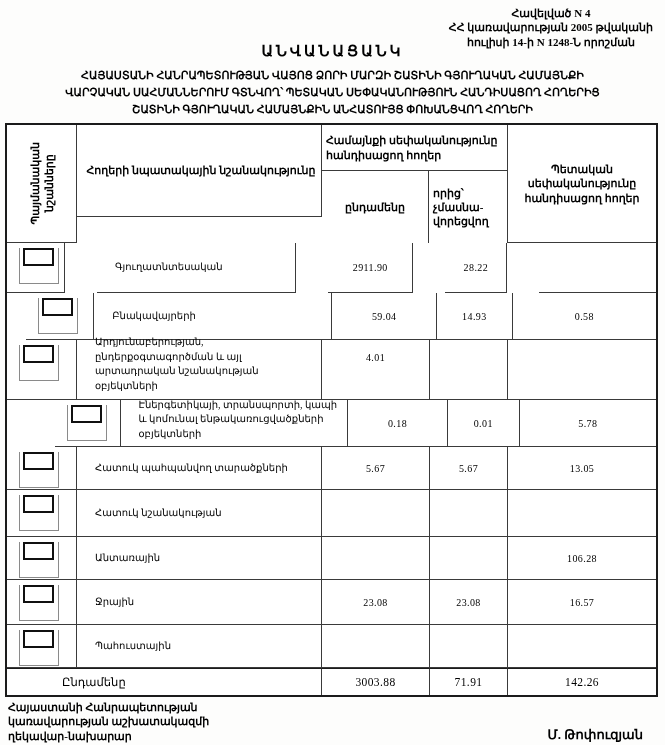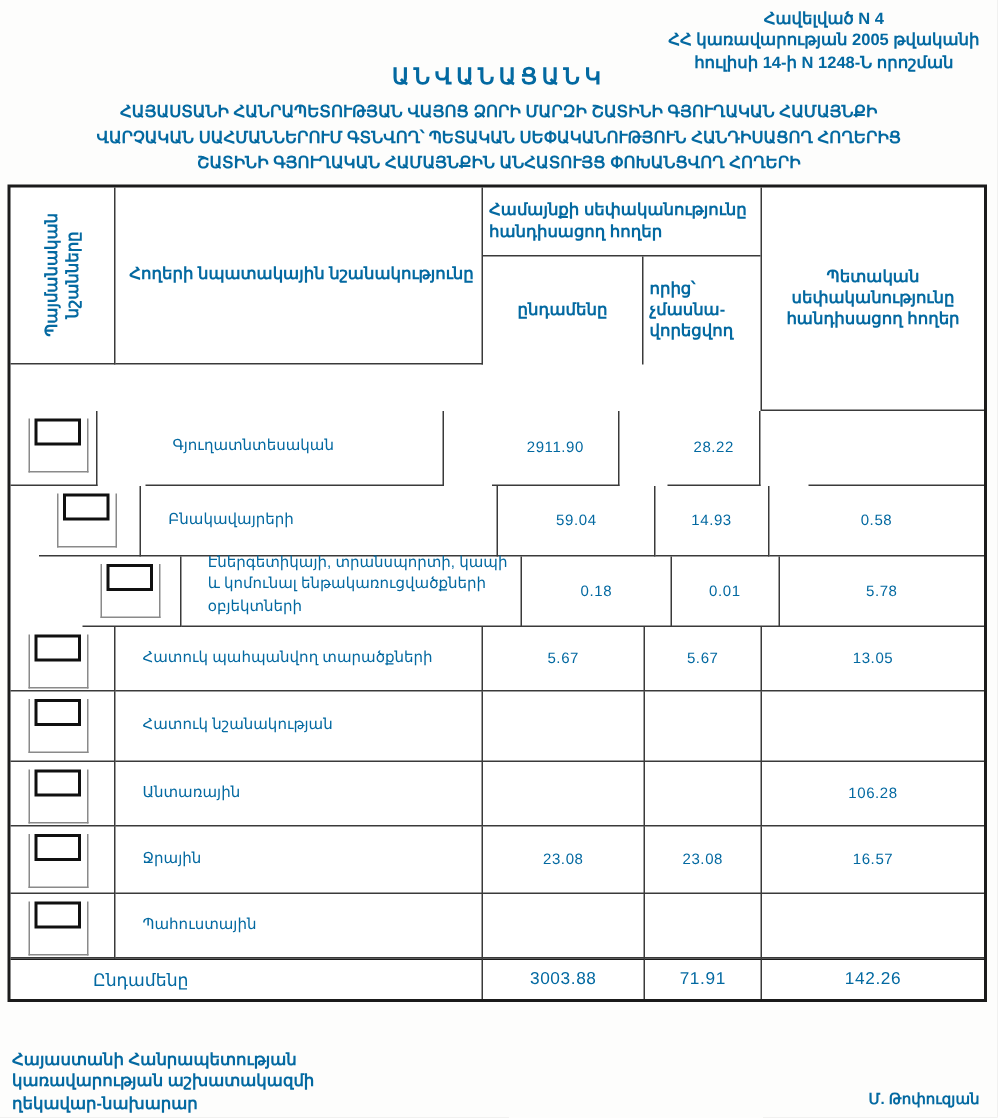--- a/index.html
+++ b/index.html
@@ -1,19 +1,19 @@
 <!DOCTYPE html>
 <html><head>
 <meta charset="utf-8">
 <style>
   * { margin:0; padding:0; box-sizing:border-box; }
   html,body { background:#e8e8e8; }
   .page {
     width:665px; height:745px; position:relative; background:#fdfdfc;
-    font-family:Liberation Sans, sans-serif; color:#0369a1; margin:0 auto;
+    font-family:Liberation Serif, serif; color:#000000; margin:0 auto;
     overflow:hidden;
   }
   
   .appendix {
     position:absolute; top:6px; right:12px; text-align:center;
     font-weight:bold; font-size:11px; line-height:1.3;
   }
   
   .doc-title {
     position:absolute; top:42px; left:0; width:100%; text-align:center;
@@ -69,21 +69,21 @@
   .total-row .c { border-top:1px solid #1b1b1b; border-bottom:none;
     font-size:11.5px; }
   .total-label { width:315px; justify-content:flex-start; text-align:left;
     padding-left:55px; font-size:11px; }
   
   .footer-left {
     position:absolute; left:8px; top:700px; font-weight:bold;
     font-size:11px; line-height:1.3;
   }
   .footer-right {
-    position:absolute; right:12px; top:727px; font-weight:bold; font-size:10px;
+    position:absolute; right:22px; top:727px; font-weight:bold; font-size:13px;
   }
 </style>
 </head>
 <body>
 
 <div class="page">
 
   <div class="appendix">
     <div>Հավելված N 4</div>
     <div>ՀՀ կառավարության 2005 թվականի</div>
@@ -97,29 +97,29 @@
     <div>ՎԱՐՉԱԿԱՆ ՍԱՀՄԱՆՆԵՐՈՒՄ ԳՏՆՎՈՂ՝ ՊԵՏԱԿԱՆ ՍԵՓԱԿԱՆՈՒԹՅՈՒՆ ՀԱՆԴԻՍԱՑՈՂ ՀՈՂԵՐԻՑ</div>
     <div>ՇԱՏԻՆԻ ԳՅՈՒՂԱԿԱՆ ՀԱՄԱՅՆՔԻՆ ԱՆՀԱՏՈՒՅՑ ՓՈԽԱՆՑՎՈՂ ՀՈՂԵՐԻ</div>
   </div>
 
   <div class="tbl">
 
     <div class="trow">
       <div class="c w-sym vert-cell">
         <div class="vert-text">Պայմանական նշանները</div>
       </div>
-      <div class="c w-label hdr" style="height:118px; justify-content:center; text-align:center; padding-left:8px;">Հողերի նպատակային նշանակությունը</div>
+      <div class="c w-label hdr" style="height:92px; justify-content:center; text-align:center; padding-left:8px;">Հողերի նպատակային նշանակությունը</div>
       <div class="group-col" style="border-right:1px solid #3a3a3a;">
         <div class="group-top hdr">Համայնքի սեփականությունը հանդիսացող հողեր</div>
         <div class="group-bottom">
           <div class="sub-c hdr" style="width:107px;">ընդամենը</div>
           <div class="sub-c last hdr" style="width:78px;">որից՝ չմասնա-վորեցվող</div>
         </div>
       </div>
-      <div class="c w-v3 last hdr" style="height:149px;">Պետական սեփականությունը հանդիսացող հողեր</div>
+      <div class="c w-v3 last hdr" style="height:118px;">Պետական սեփականությունը հանդիսացող հողեր</div>
     </div>
 
     <div class="trow" style="height:50px;gap:32px;">
       <div class="c w-sym sym-cell">
           <span class="sym">
             <span class="sym-rect"></span>
           </span>
         </div>
       <div class="c w-label label-cell">Գյուղատնտեսական</div>
       <div class="c w-v1 num">2911.90</div>
@@ -132,20 +132,31 @@
           <span class="sym">
             <span class="sym-rect"></span>
           </span>
         </div>
       <div class="c w-label label-cell">Բնակավայրերի</div>
       <div class="c w-v1 num">59.04</div>
       <div class="c w-v2 num">14.93</div>
       <div class="c w-v3 last num">0.58</div>
     </div>
 
+    <div class="trow" style="height:60px;">
+      <div class="c w-sym sym-cell">
+          <span class="sym">
+            <span class="sym-rect"></span>
+          </span>
+        </div>
+      <div class="c w-label label-cell" style="align-items:flex-end; padding-bottom:6px;">Արդյունաբերության, ընդերքօգտագործման և այլ արտադրական նշանակության օբյեկտների</div>
+      <div class="c w-v1 num" style="align-items:flex-start; padding-top:12px;">4.01</div>
+      <div class="c w-v2 num"></div>
+      <div class="c w-v3 last num"></div>
+    </div>
 
     <div class="trow" style="height:47px;margin-left:48px;">
       <div class="c w-sym sym-cell">
           <span class="sym">
             <span class="sym-rect"></span>
           </span>
         </div>
       <div class="c w-label label-cell" style="align-items:flex-end; padding-bottom:5px;">Էներգետիկայի, տրանսպորտի, կապի և կոմունալ ենթակառուցվածքների օբյեկտների</div>
       <div class="c w-v1 num">0.18</div>
       <div class="c w-v2 num">0.01</div>

